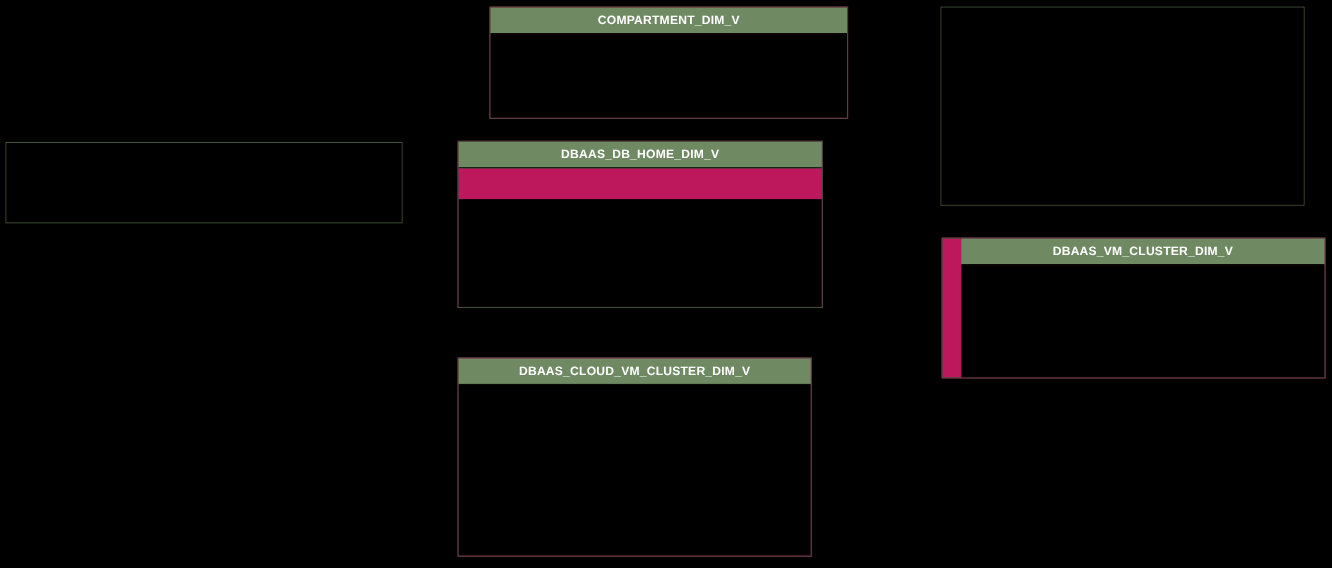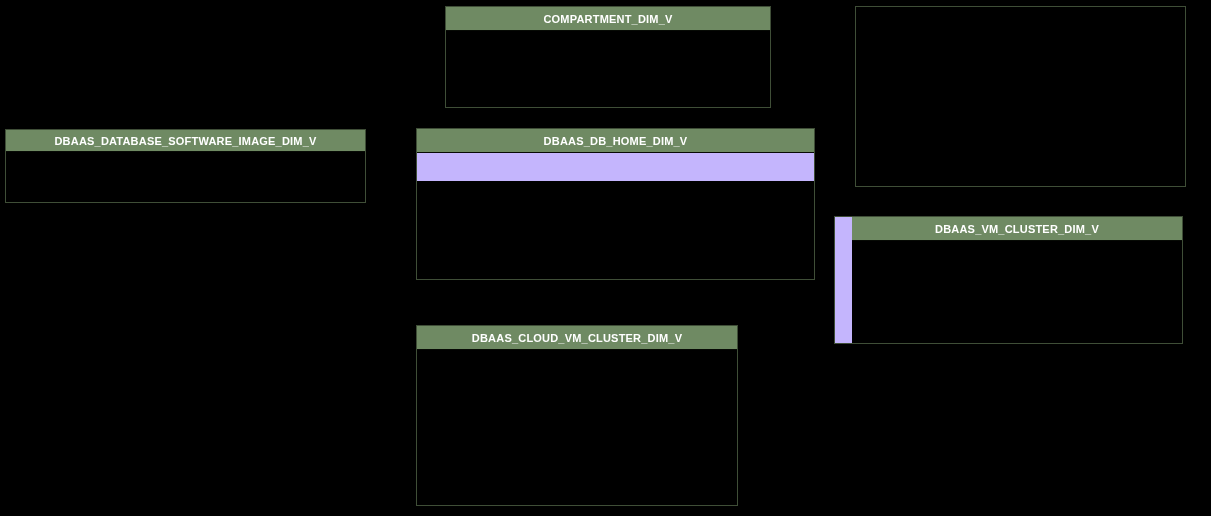--- a/index.html
+++ b/index.html
@@ -12,21 +12,21 @@
     width: 1211px;
     height: 516px;
     background: #000000;
     overflow: hidden;
     font-family: "Liberation Sans", sans-serif;
   }
   .entity {
     position: absolute;
     box-sizing: border-box;
     border: 1px solid #3f4e37;
-    background: #c4b5fd;
+    background: #be185d;
     display: flex;
     flex-direction: column;
   }
   .entity-header {
     box-sizing: border-box;
     height: 24px;
     background: #6f8a63;
     border-bottom: 1px solid #070a05;
     display: flex;
     align-items: center;
@@ -43,44 +43,41 @@
   }
   .entity-body {
     flex: 1 1 auto;
     background: #000000;
   }
   
   #entity-0 { left: 445px; top: 6px;   width: 326px; height: 102px; }
   #entity-1 { left: 855px; top: 6px;   width: 331px; height: 181px; }
   #entity-2 { left: 5px;   top: 129px; width: 361px; height: 74px;  }
   #entity-2 .entity-header { height: 22px; }
-  #entity-3 { left: 416px; top: 128px; width: 399px; height: 152px; gap: 28px; }
-  #entity-4 { left: 834px; top: 216px; width: 349px; height: 128px; padding-left: 17px; }
+  #entity-3 { left: 416px; top: 128px; width: 332px; height: 152px; gap: 28px; }
+  #entity-4 { left: 856px; top: 216px; width: 349px; height: 128px; padding-left: 17px; }
   #entity-5 { left: 416px; top: 325px; width: 322px; height: 181px; }
 </style>
 </head>
 <body>
 
 <div id="canvas">
 
   <div id="entity-0" class="entity">
     <div class="entity-header">
       <span class="entity-title">COMPARTMENT_DIM_V</span>
     </div>
     <div class="entity-body"></div>
   </div>
 
   <div id="entity-1" class="entity">
     <div class="entity-body"></div>
   </div>
 
   <div id="entity-2" class="entity">
-    <div class="entity-header">
-      <span class="entity-title">DBAAS_DATABASE_SOFTWARE_IMAGE_DIM_V</span>
-    </div>
     <div class="entity-body"></div>
   </div>
 
   <div id="entity-3" class="entity">
     <div class="entity-header">
       <span class="entity-title">DBAAS_DB_HOME_DIM_V</span>
     </div>
     <div class="entity-body"></div>
   </div>
 

